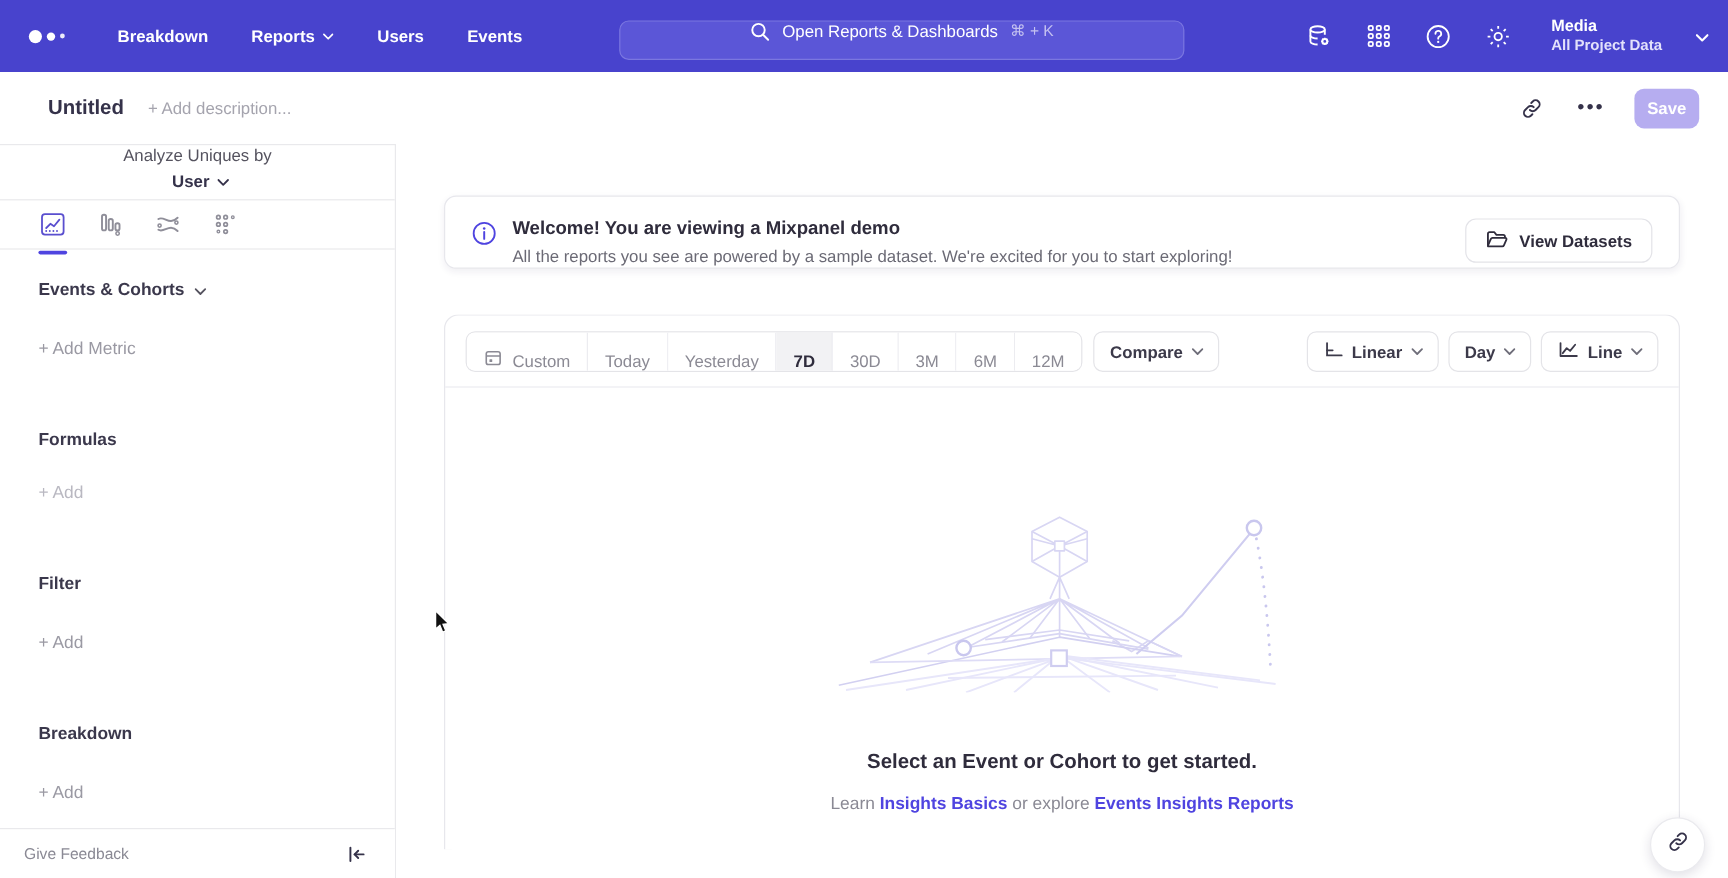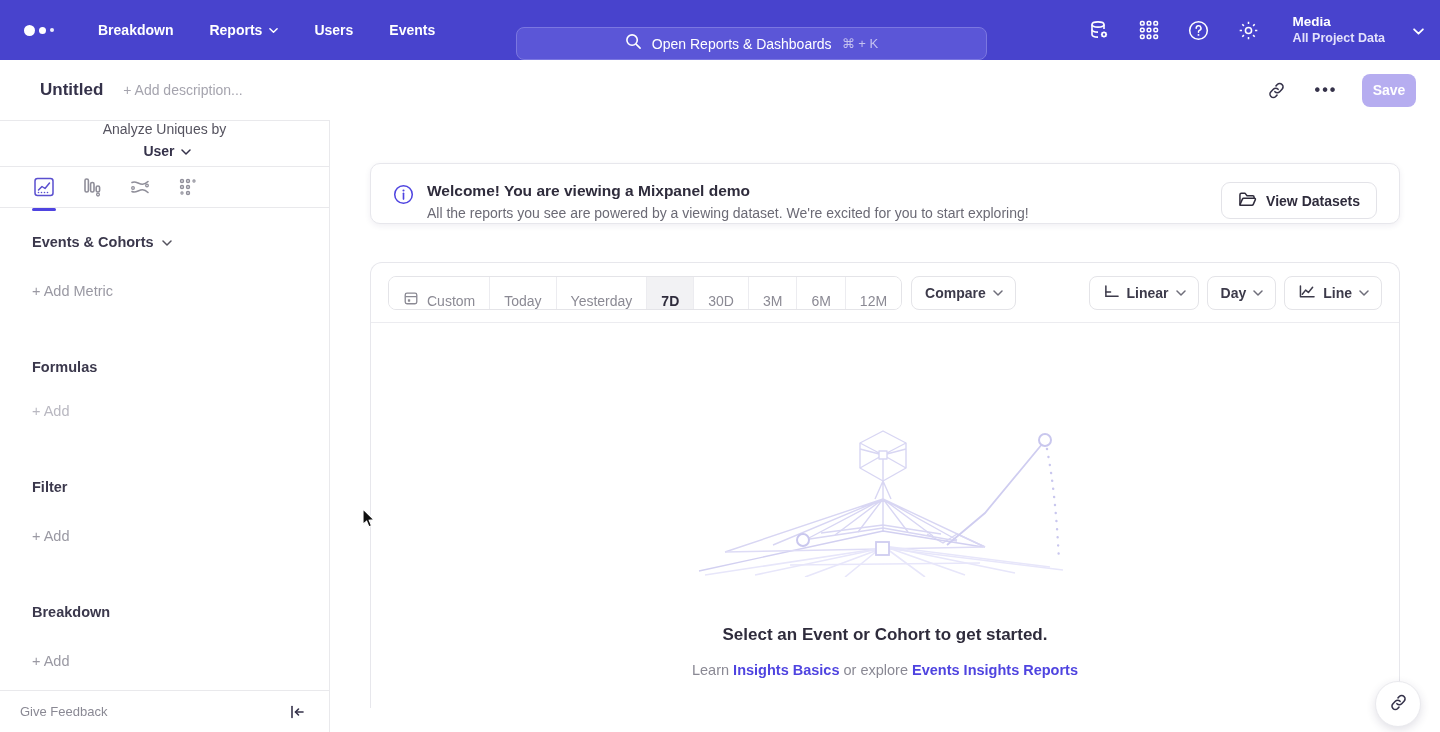--- a/index.html
+++ b/index.html
@@ -17,23 +17,23 @@
   }
   .logo { display:flex; align-items:center; gap:4px; width:44px; cursor:pointer; }
   .logo .d1{ width:11px;height:11px;border-radius:50%;background:#fff; }
   .logo .d2{ width:7px;height:7px;border-radius:50%;background:#fff; }
   .logo .d3{ width:4px;height:4px;border-radius:50%;background:#fff; opacity:.9; }
   .nav-items { display:flex; align-items:center; gap:36px; margin-left:30px; }
   .nav-item { font-size:14px; font-weight:600; color:#fff; display:flex; align-items:center; gap:7px; cursor:pointer; }
   .chev { width:9px; height:9px; display:inline-block; }
   .chev svg { display:block; }
   .searchbar {
-    position:absolute; left:516px; top:27px; width:471px; height:33px;
+    position:absolute; left:516px; top:17px; width:471px; height:33px;
     background:#5b56d7; border:1px solid #7b77e0; border-radius:8px;
-    display:flex; align-items:center; justify-content:center; gap:10px; cursor:text;
+    display:flex; align-items:flex-start; justify-content:center; gap:10px; cursor:text;
   }
   .searchbar .ph { font-size:14px; color:#ffffff; font-weight:500; }
   .searchbar .kbd { font-size:13px; color:#c4c1f0; font-weight:500; }
   .nav-right { position:absolute; right:18px; top:0; height:60px; display:flex; align-items:center; gap:26px; }
   .nav-ic { width:24px; height:24px; display:flex; align-items:center; justify-content:center; cursor:pointer; }
   .project-switch { display:flex; align-items:center; gap:28px; cursor:pointer; margin-left:6px; }
   .project-txt { text-align:left; line-height:1.25; }
   .project-name { font-size:13.5px; font-weight:700; color:#fff; }
   .project-scope { font-size:12.5px; font-weight:600; color:#e3e1fb; }
 
@@ -350,21 +350,21 @@
       <div class="banner">
         <span class="banner-info">
           <svg width="21" height="21" viewBox="0 0 22 22" fill="none">
               <circle cx="11" cy="11" r="9.2" stroke="#4f44e0" stroke-width="1.6"></circle>
               <circle cx="11" cy="6.8" r="1.1" fill="#4f44e0"></circle>
               <path d="M11 9.8v6" stroke="#4f44e0" stroke-width="1.7" stroke-linecap="round"></path>
             </svg>
         </span>
         <div class="banner-text">
           <div class="banner-title">Welcome! You are viewing a Mixpanel demo</div>
-          <div class="banner-sub">All the reports you see are powered by a viewing dataset. We're excited for you to start exploring!</div>
+          <div class="banner-sub">All the reports you see are powered by a sample dataset. We're excited for you to start exploring!</div>
         </div>
         <button class="view-datasets">
           <span>
             <svg width="19" height="17" viewBox="0 0 20 18" fill="none" stroke="#2f2c3c" stroke-width="1.6" stroke-linejoin="round">
               <path d="M2 14.5V4a1.5 1.5 0 0 1 1.5-1.5h4L9.5 5h6A1.5 1.5 0 0 1 17 6.5V8"></path>
               <path d="M2 14.5L4.6 8.6A1.5 1.5 0 0 1 6 7.7h11.4a1 1 0 0 1 .9 1.4l-2.2 5.1a1.5 1.5 0 0 1-1.4.9H2z"></path>
             </svg>
           </span>
           <span>View Datasets</span>
         </button>

